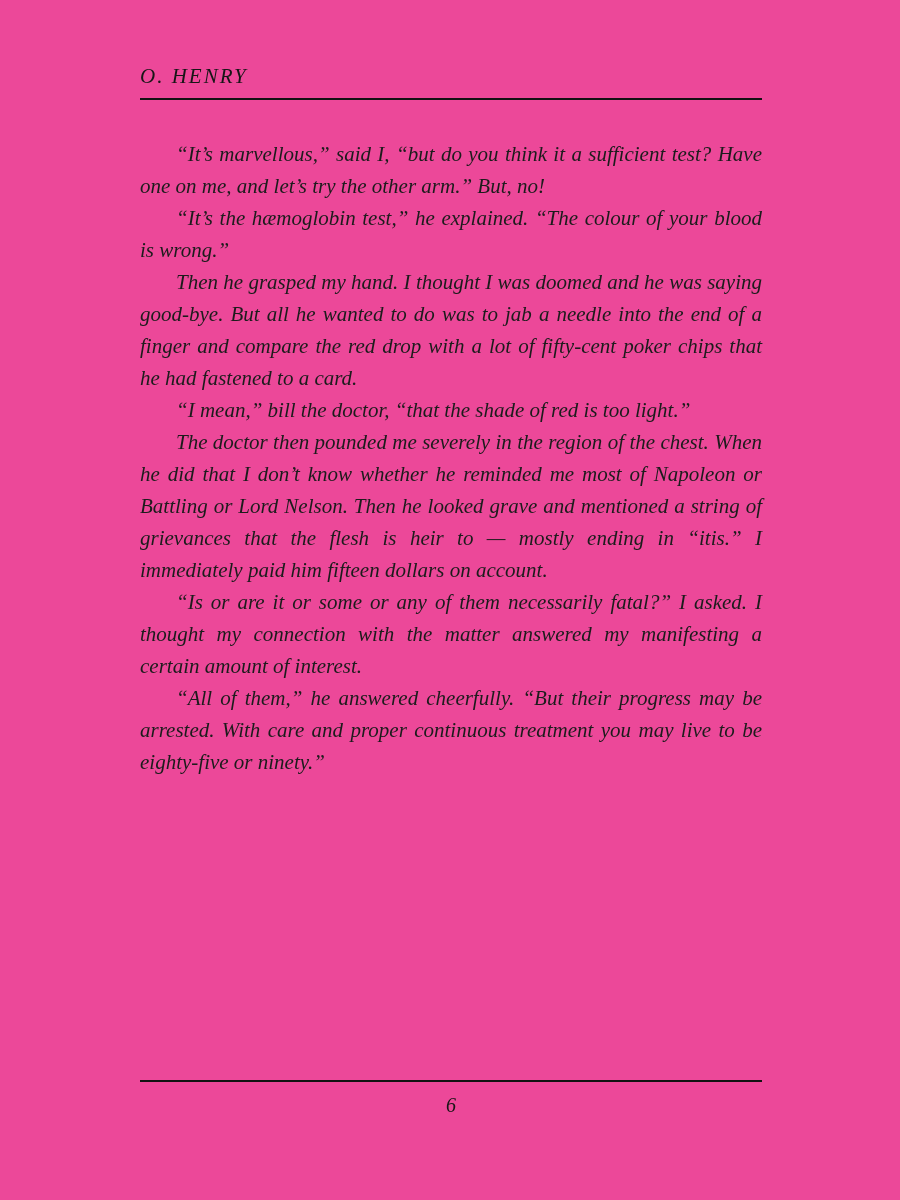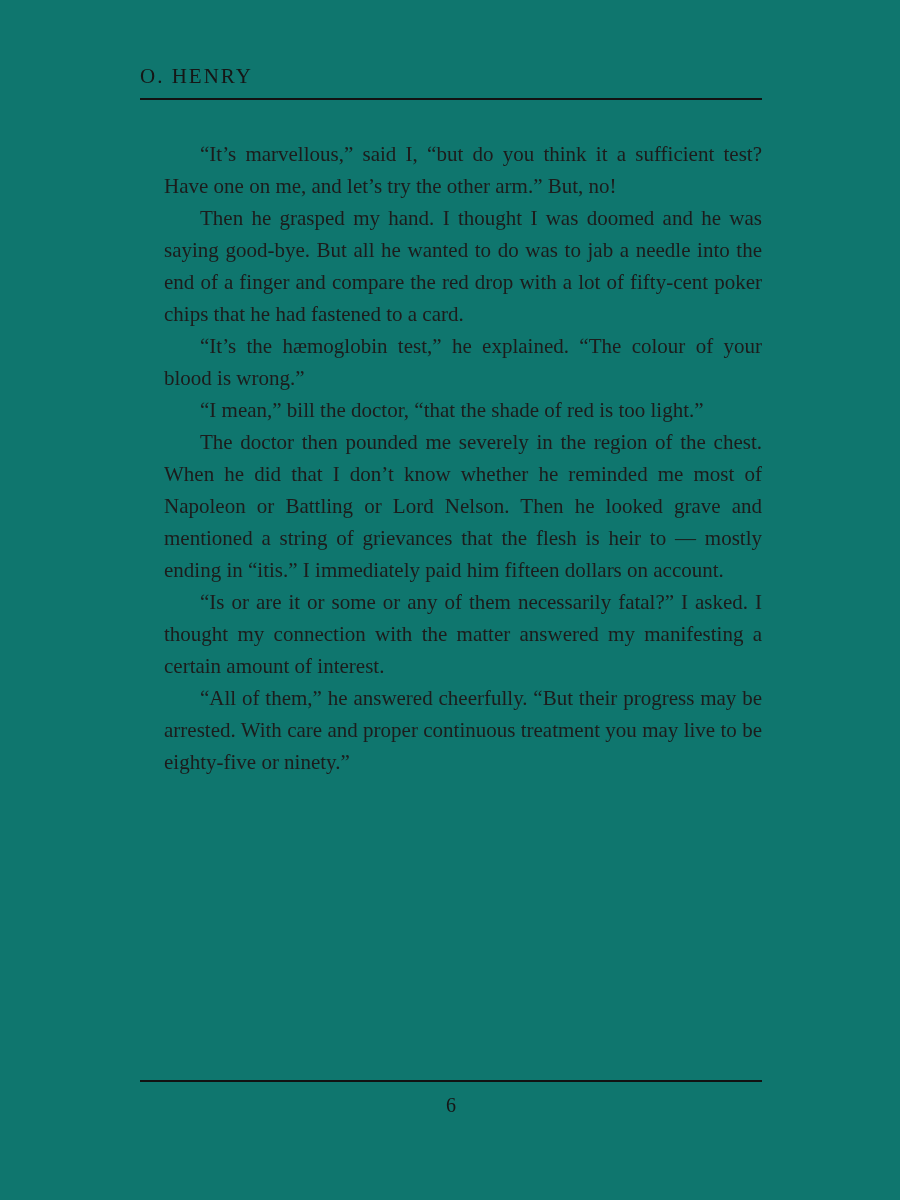--- a/index.html
+++ b/index.html
@@ -10,22 +10,23 @@
     width: 900px;
     height: 1200px;
     background: #ffffff;
     font-family: "Liberation Serif", serif;
     color: #1c1c1c;
   }
   .page {
     position: relative;
     width: 900px;
     height: 1200px;
-    background: #0f766e;
+    background: #ec4899;
     overflow: hidden;
+    font-style: italic;
   }
   .running-header {
     position: absolute;
     left: 140px;
     right: 138px;
     top: 64px;
   }
   .running-header .title {
     font-size: 21px;
     letter-spacing: 2px;
@@ -38,21 +39,20 @@
   }
   .body-text {
     position: absolute;
     left: 140px;
     right: 138px;
     top: 138px;
     text-align: justify;
     font-size: 21px;
     line-height: 32px;
     color: #1c1c1c;
-    margin-left: 24px;
   }
   .body-text p {
     margin: 0;
     padding: 0;
     text-indent: 36px;
   }
   .page-footer {
     position: absolute;
     left: 140px;
     right: 138px;
@@ -75,22 +75,22 @@
 
 <div class="page">
 
   <div class="running-header">
     <div class="title">O. HENRY</div>
     <hr class="header-rule">
   </div>
 
   <div class="body-text">
     <p>“It’s marvellous,” said I, “but do you think it a sufficient test? Have one on me, and let’s try the other arm.” But, no!</p>
+    <p>“It’s the hæmoglobin test,” he explained. “The colour of your blood is wrong.”</p>
     <p>Then he grasped my hand. I thought I was doomed and he was saying good-bye. But all he wanted to do was to jab a needle into the end of a finger and compare the red drop with a lot of fifty-cent poker chips that he had fastened to a card.</p>
-    <p>“It’s the hæmoglobin test,” he explained. “The colour of your blood is wrong.”</p>
     <p>“I mean,” bill the doctor, “that the shade of red is too light.”</p>
     <p>The doctor then pounded me severely in the region of the chest. When he did that I don’t know whether he reminded me most of Napoleon or Battling or Lord Nelson. Then he looked grave and mentioned a string of grievances that the flesh is heir to —  mostly ending in “itis.” I immediately paid him fifteen dollars on account.</p>
     <p>“Is or are it or some or any of them necessarily fatal?” I asked. I thought my connection with the matter answered my manifesting a certain amount of interest.</p>
     <p>“All of them,” he answered cheerfully. “But their progress may be arrested. With care and proper continuous treatment you may live to be eighty-five or ninety.”</p>
   </div>
 
   <div class="page-footer">
     <hr class="footer-rule">
     <div class="page-number">6</div>
   </div>

